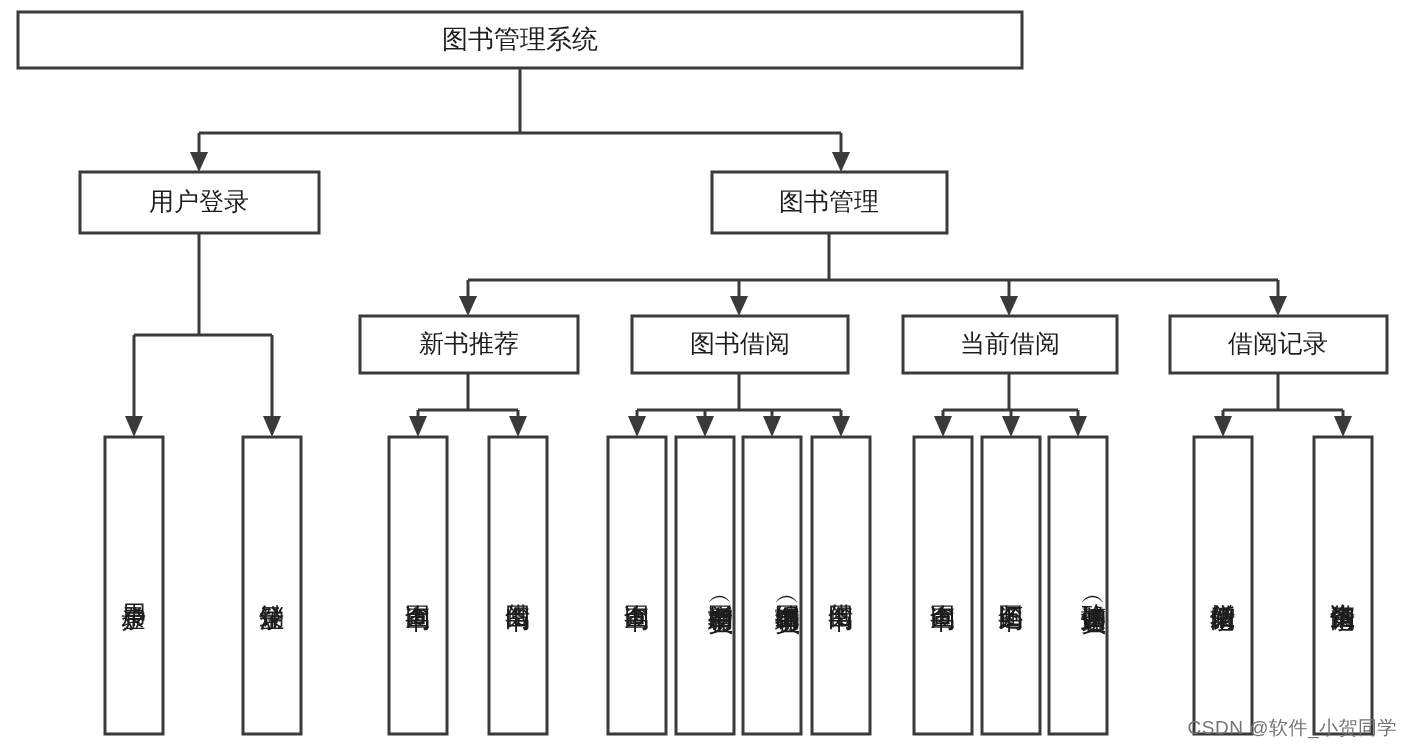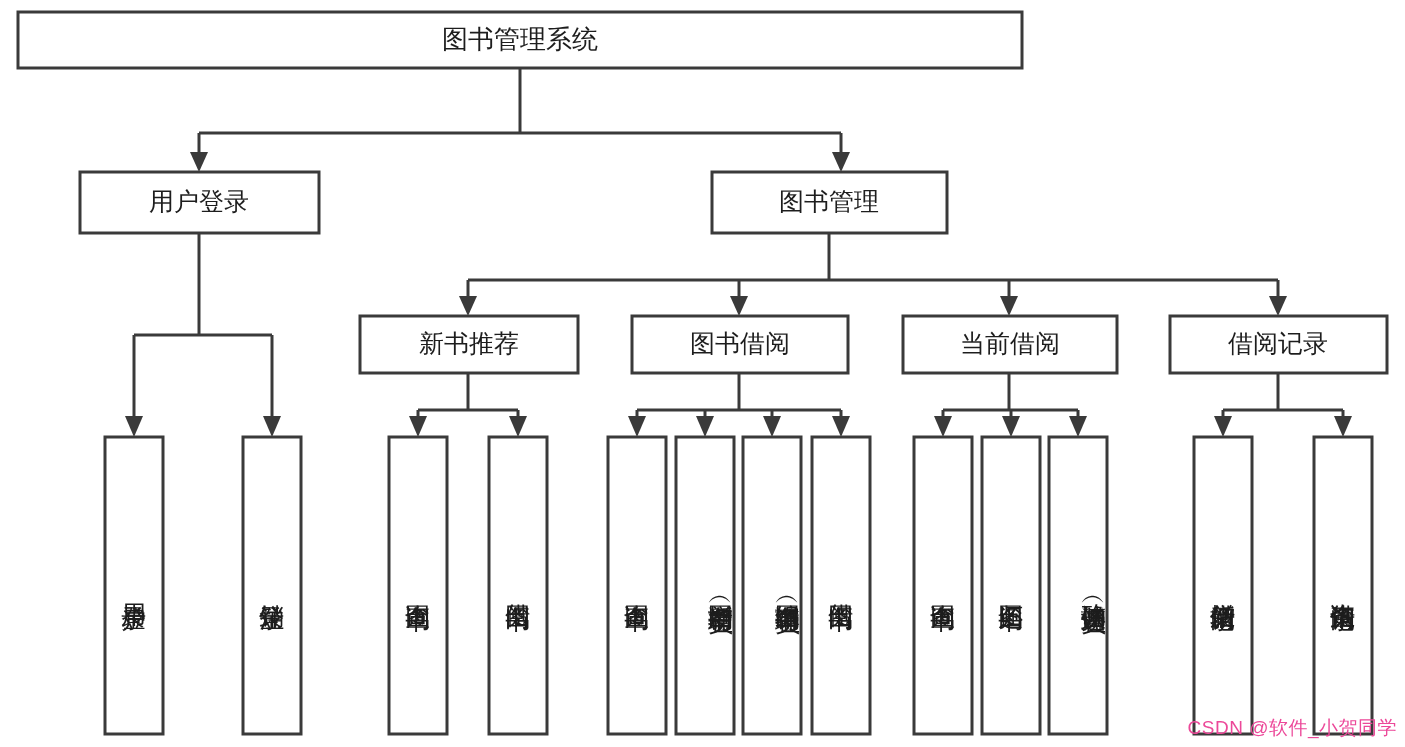--- a/index.html
+++ b/index.html
@@ -69,21 +69,21 @@
     letter-spacing: 1px;
     white-space: nowrap;
     pointer-events: none;
   }
   .watermark {
     position: absolute;
     right: 8px;
     bottom: 6px;
     font-family: "Liberation Sans", "DejaVu Sans", sans-serif;
     font-size: 19px;
-    color: #ec4899;
+    color: #737373;
     white-space: nowrap;
     letter-spacing: 0.5px;
   }
 </style>
 </head>
 <body>
 
 <div id="diagram-root">
 
   <svg class="flow" viewBox="0 0 1405 747">

